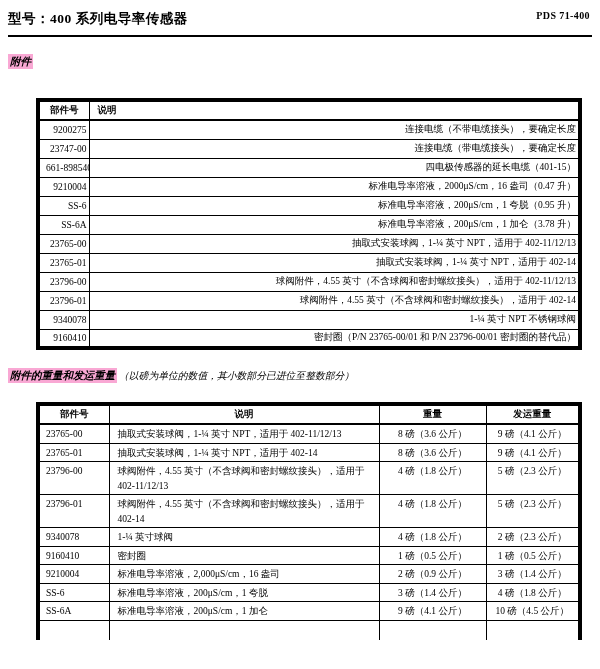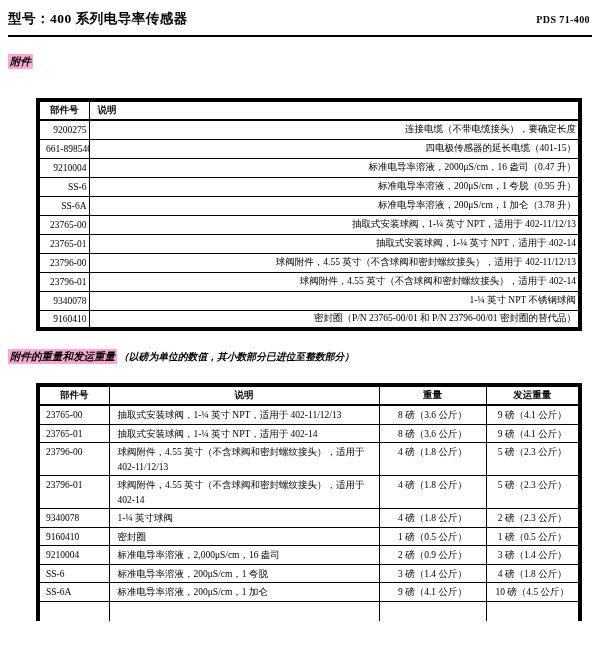--- a/index.html
+++ b/index.html
@@ -1,29 +1,29 @@
 <!DOCTYPE html>
 <html lang="zh"><head>
 <meta charset="utf-8">
 <style>
   html,body{margin:0;padding:0;}
   body{
     width:600px;height:669px;overflow:hidden;background:#ffffff;color:#000;
     font-family:"Liberation Serif","DejaVu Serif",serif;
     -webkit-font-smoothing:antialiased;
   }
-  .page-header{display:flex;justify-content:space-between;align-items:center;margin:10px 10px 0 8px;}
+  .page-header{display:flex;justify-content:space-between;align-items:flex-start;margin:10px 10px 0 8px;}
   .doc-title{font-weight:bold;font-size:13.5px;letter-spacing:0.5px;}
   .doc-number{font-weight:bold;font-size:10px;letter-spacing:0.4px;}
   .rule{height:2px;background:#000;margin:7px 8px 0 8px;}
   .section{margin-left:8px;}
   .sec-accessories{margin-top:14px;}
   .sec-weights{margin-top:15px;}
   .hl-label{display:inline-block;background:#f9a8d4;font-style:italic;font-weight:bold;font-size:10.5px;padding:1px 2px;line-height:13px;}
-  .sec-note{font-style:italic;font-weight:bold;font-size:9.8px;margin-left:2px;}
+  .sec-note{font-style:italic;font-weight:normal;font-size:9.8px;margin-left:2px;}
   table{
     border-collapse:collapse;table-layout:fixed;width:542px;margin-left:36px;
     font-size:9.5px;border:4px solid #000000;
   }
   th,td{border:1px solid #000;overflow:hidden;}
   thead th{border-bottom:2px solid #000;font-weight:bold;text-align:center;padding:2px 2px;}
   #table1{margin-top:29px;}
   #table1 tr{height:19px;}
   #table1 thead th:last-child{text-align:left;padding-left:8px;}
   #table1 td{padding:1px 2px;vertical-align:middle;white-space:nowrap;text-align:right;}
@@ -61,20 +61,24 @@
         <th>部件号</th>
         <th>说明</th>
       </tr>
   </thead>
   <tbody>
       <tr>
         <td>9200275</td>
         <td>连接电缆（不带电缆接头），要确定长度</td>
       </tr>
       <tr>
+        <td>23747-00</td>
+        <td>连接电缆（带电缆接头），要确定长度</td>
+      </tr>
+      <tr>
         <td>661-898540</td>
         <td>四电极传感器的延长电缆（401-15）</td>
       </tr>
       <tr>
         <td>9210004</td>
         <td>标准电导率溶液，2000μS/cm，16 盎司（0.47 升）</td>
       </tr>
       <tr>
         <td>SS-6</td>
         <td>标准电导率溶液，200μS/cm，1 夸脱（0.95 升）</td>

